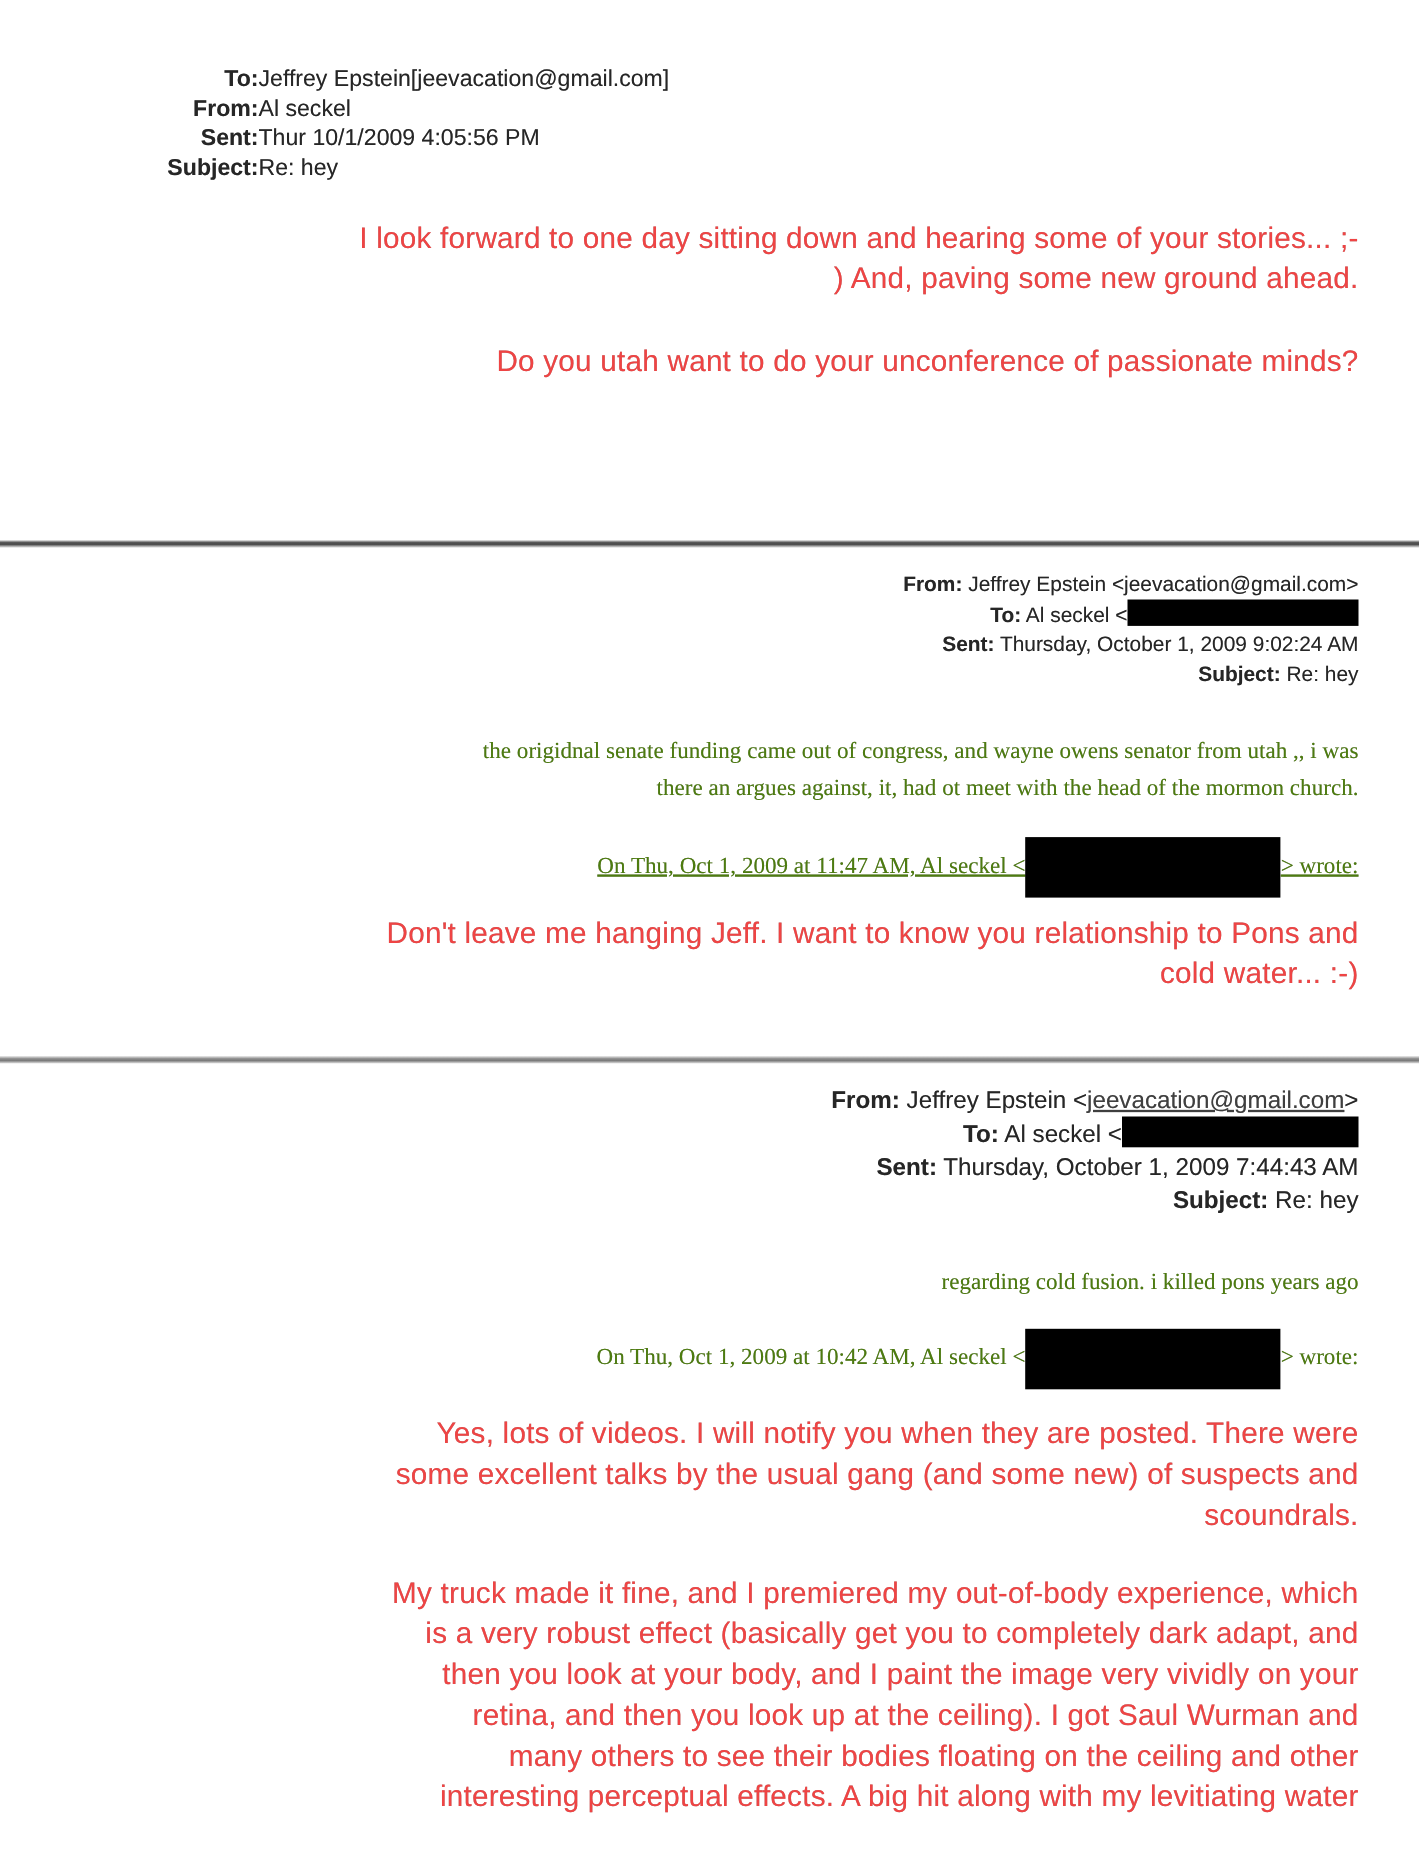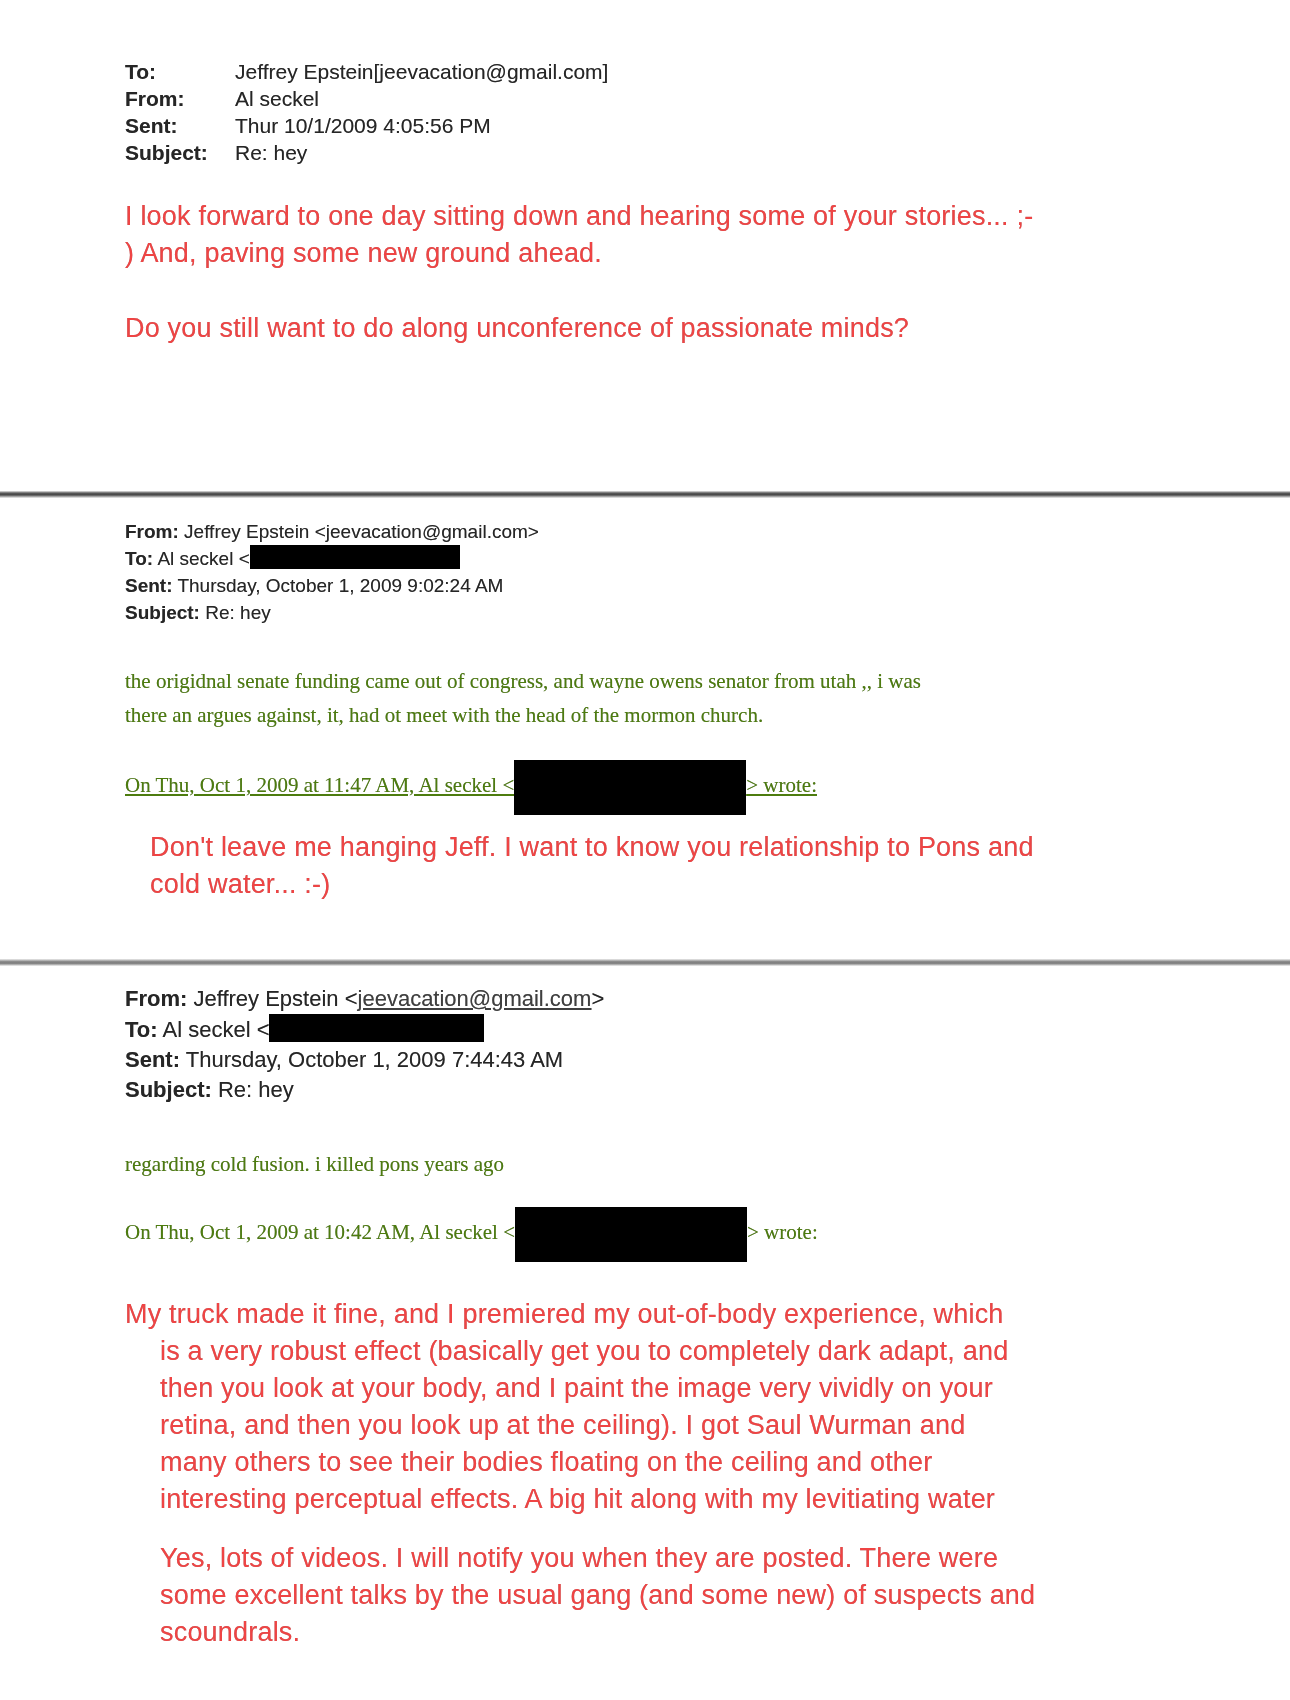--- a/index.html
+++ b/index.html
@@ -9,20 +9,21 @@
     position: relative;
     width: 1290px;
     height: 1700px;
     margin: 0 auto;
     background: #ffffff;
     padding: 58px 55px 0 125px;
     overflow: hidden;
     font-family: "Liberation Sans", sans-serif;
     color: #2e2e2e;
     text-shadow: 0 0 0.6px rgba(50,50,50,0.45);
+    text-align: right;
   }
 
   
   .hdr1 { font-size: 21px; line-height: 27px; color: #262626; }
   .hdr1 .row { display: flex; }
   .hdr1 .lbl { font-weight: bold; width: 110px; flex: 0 0 110px; }
   .hdr1 .val { white-space: nowrap; }
 
   
   .sans-body { font-size: 27px; line-height: 37px; color: #ef4444; letter-spacing: 0.2px; }
@@ -95,21 +96,21 @@
         <span class="val">Re: hey</span>
       </div>
     </div>
 
     <div class="sans-body para1">
       <div class="line">I look forward to one day sitting down and hearing some of your stories... ;-</div>
       <div class="line">) And, paving some new ground ahead.</div>
     </div>
 
     <div class="sans-body para2">
-      <div class="line">Do you still want to do along unconference of passionate minds?</div>
+      <div class="line">Do you utah want to do your unconference of passionate minds?</div>
     </div>
   </section>
 
   <div class="divider divider-dark"></div>
 
   <section>
     <div class="hdr2">
       <div><b>From:</b> <span>Jeffrey Epstein &lt;jeevacation@gmail.com&gt;</span></div>
       <div><b>To:</b> <span>Al seckel &lt;</span><span class="redaction red-inline-sm"></span></div>
       <div><b>Sent:</b> <span>Thursday, October 1, 2009 9:02:24 AM</span></div>
@@ -142,29 +143,29 @@
     </div>
 
     <div class="serif body3">
       <div class="line">regarding cold fusion. i killed pons years ago</div>
     </div>
 
     <div class="serif attr3">
       <span>On Thu, Oct 1, 2009 at 10:42 AM, Al seckel &lt;</span><span class="redaction red-tall"></span><span>&gt; wrote:</span>
     </div>
 
+    <div class="sans-body q1">
+      <div class="line">Yes, lots of videos. I will notify you when they are posted. There were</div>
+      <div class="line">some excellent talks by the usual gang (and some new) of suspects and</div>
+      <div class="line">scoundrals.</div>
+    </div>
+
     <div class="sans-body q2">
       <div class="line">My truck made it fine, and I premiered my out-of-body experience, which</div>
       <div class="line">is a very robust effect (basically get you to completely dark adapt, and</div>
       <div class="line">then you look at your body, and I paint the image very vividly on your</div>
       <div class="line">retina, and then you look up at the ceiling). I got Saul Wurman and</div>
       <div class="line">many others to see their bodies floating on the ceiling and other</div>
       <div class="line">interesting perceptual effects. A big hit along with my levitiating water</div>
     </div>
-
-    <div class="sans-body q1">
-      <div class="line">Yes, lots of videos. I will notify you when they are posted. There were</div>
-      <div class="line">some excellent talks by the usual gang (and some new) of suspects and</div>
-      <div class="line">scoundrals.</div>
-    </div>
   </section>
 
 </div>
 
 </body></html>

